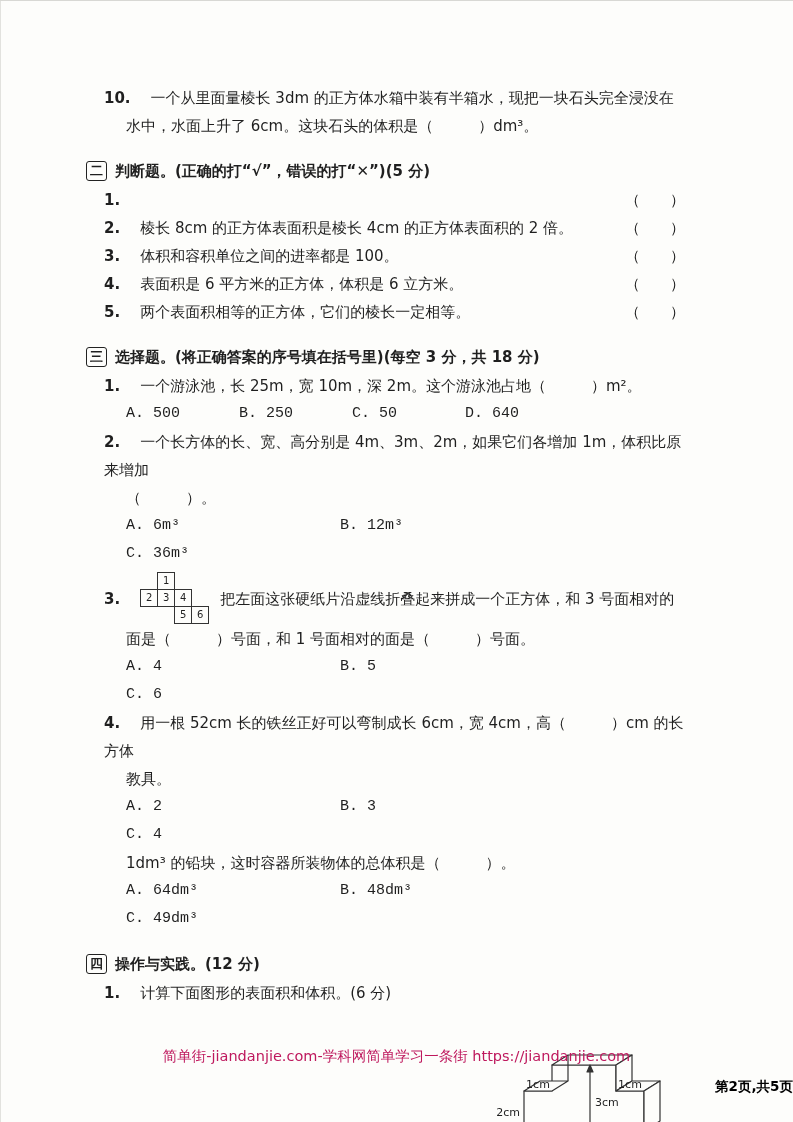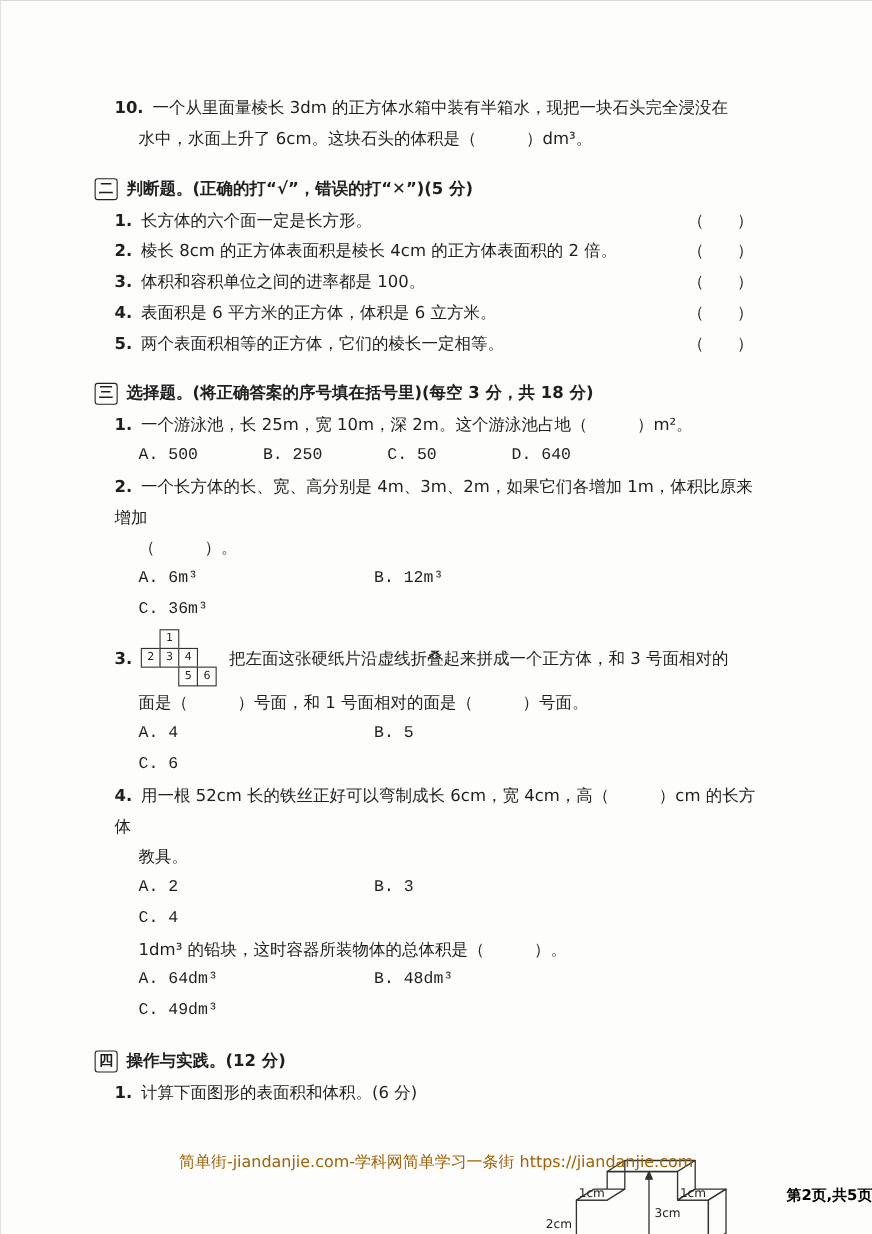--- a/index.html
+++ b/index.html
@@ -8,21 +8,21 @@
   .page {
     position:relative; width:793px; height:1122px; margin:0 auto;
     background:#fdfdfb; color:#1f1f1f; font-size:15px;
     box-shadow: inset 0 1px 0 #d8d8d4, inset 1px 0 0 #e2e2de;
     overflow:hidden;
   }
   .content { padding:84px 98px 0 86px; }
 
   .q-line { padding-left:18px; line-height:28px; }
   .q-cont { padding-left:40px; line-height:28px; }
-  .qnum { font-weight:bold; margin-right:8px; }
+  .qnum { font-weight:bold; margin-right:20px; }
 
   .section-header { line-height:30px; margin-top:16px; font-weight:bold; }
   .marker {
     display:inline-block; border:1.5px solid #222; border-radius:3px;
     font-size:13px; line-height:16px; padding:1px 3px; margin-right:8px;
     vertical-align:1px; font-weight:bold;
   }
 
   .judge-item { display:flex; padding-left:18px; line-height:28px; }
   .judge-item .spacer { flex:1; }
@@ -45,21 +45,21 @@
   .c4 { left:34px; top:17px; }
   .c5 { left:34px; top:34px; }
   .c6 { left:51px; top:34px; }
 
   .fig-row { display:flex; justify-content:flex-end; padding-right:4px; margin-top:12px; }
   .fig-row svg { display:block; }
   .fig-row text { font-size:11px; fill:#1f1f1f; font-family:"DejaVu Sans","Liberation Sans",sans-serif; }
 
   .footer-link {
     position:absolute; left:0; right:0; bottom:56px; text-align:center;
-    color:#a16207; font-size:14.5px;
+    color:#be185d; font-size:14.5px;
   }
   .page-num {
     position:absolute; left:0; right:0; bottom:26px; text-align:right;
     color:#000000; font-size:13.5px;font-weight:bold;
   }
 </style>
 </head>
 <body>
 
 <div class="page">
@@ -69,21 +69,20 @@
       <span class="qnum">10.</span><span>一个从里面量棱长 3dm 的正方体水箱中装有半箱水，现把一块石头完全浸没在</span>
     </div>
     <div class="q-cont">水中，水面上升了 6cm。这块石头的体积是（　　　）dm³。</div>
 
     <div class="section-header">
       <span class="marker">二</span><span>判断题。(正确的打“√”，错误的打“✕”)(5 分)</span>
     </div>
 
     <div class="judge-item">
       <span class="qnum">1.</span>
-        <span>长方体的六个面一定是长方形。</span>
       <span class="spacer"></span>
       <span class="bracket">（　　）</span>
     </div>
     <div class="judge-item">
       <span class="qnum">2.</span>
         <span>棱长 8cm 的正方体表面积是棱长 4cm 的正方体表面积的 2 倍。</span>
       <span class="spacer"></span>
       <span class="bracket">（　　）</span>
     </div>
     <div class="judge-item">

